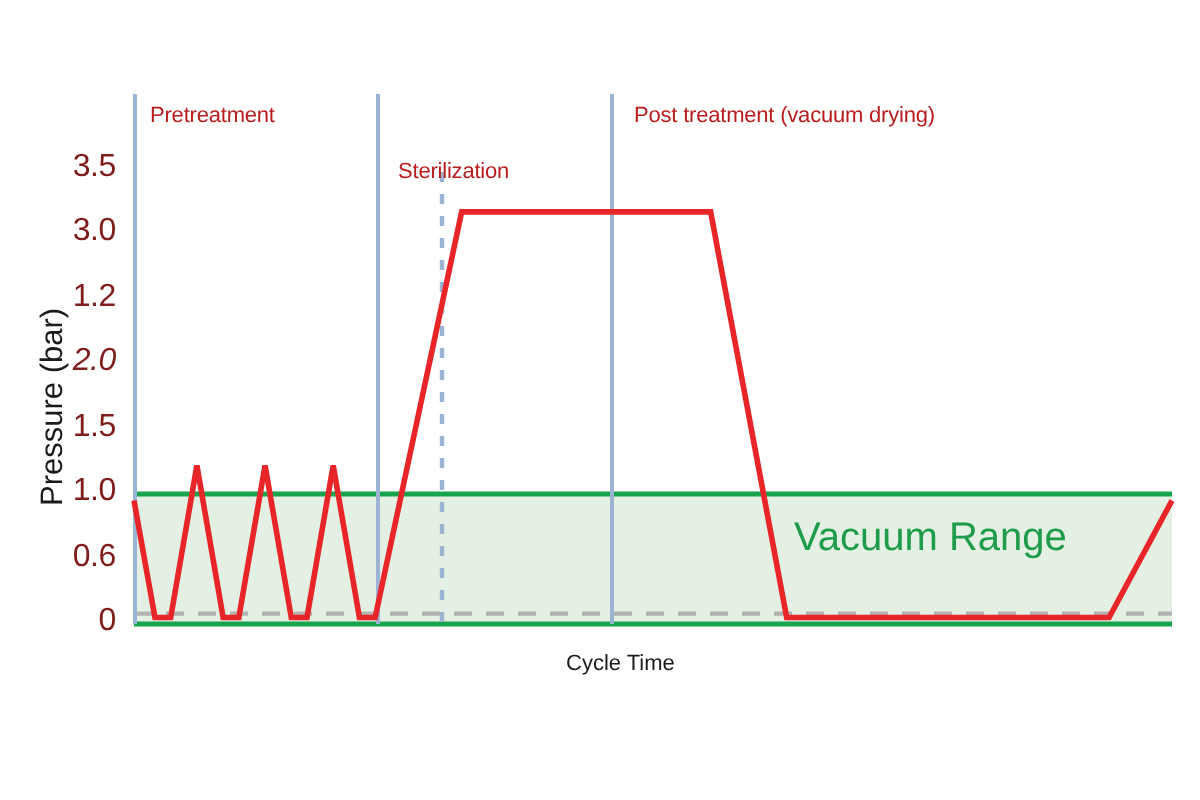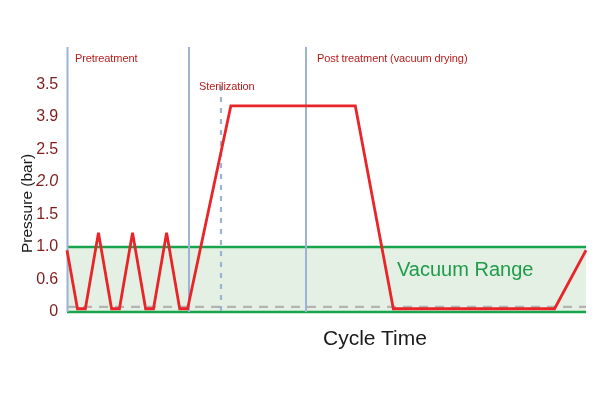--- a/index.html
+++ b/index.html
@@ -40,24 +40,23 @@
     color: #7f1d1d;
     font-size: 16px;
     font-family: "Liberation Sans", sans-serif;
     text-align: right;
     width: 42px;
     letter-spacing: -0.2px;
   }
   .axis-title-x {
     position: absolute;
     color: #1a1a1a;
-    font-size: 21px;
+    font-size: 11px;
     font-family: "Liberation Sans", sans-serif;
     white-space: nowrap;
-    margin-left: 40px;
   }
   .axis-title-y {
     position: absolute;
     color: #1a1a1a;
     font-size: 15.5px;
     font-family: "Liberation Sans", sans-serif;
     white-space: nowrap;
     transform-origin: 0 0;
     transform: rotate(-90deg);
   }
@@ -86,22 +85,22 @@
     <line x1="67.5" y1="47" x2="67.5" y2="312" stroke="#9bb4d4" stroke-width="2"></line>
     <line x1="189" y1="47" x2="189" y2="312" stroke="#9bb4d4" stroke-width="2"></line>
     <line x1="306" y1="47" x2="306" y2="312" stroke="#9bb4d4" stroke-width="2"></line>
 
     <line x1="221" y1="86" x2="221" y2="312" stroke="#9bb4d4" stroke-width="2.2" stroke-dasharray="5 6"></line>
 
     <polyline id="series-0" fill="none" stroke="#e8262a" stroke-width="2.8" stroke-linejoin="miter" stroke-linecap="butt" points="67.00,250.25 77.48,308.75 85.35,308.75 98.45,232.70 111.56,308.75 119.42,308.75 132.53,232.70 145.64,308.75 153.50,308.75 166.61,232.70 179.71,308.75 187.58,308.75 230.83,105.95 355.33,105.95 393.34,308.75 554.55,308.75 586.00,250.25"></polyline>
   </svg>
 
   <div class="ytick" style="left:16px; top:75px;">3.5</div>
-  <div class="ytick" style="left:16px; top:107px;">3.9</div>
-  <div class="ytick" style="left:16px; top:140px;">2.5</div>
+  <div class="ytick" style="left:16px; top:107px;">3.0</div>
+  <div class="ytick" style="left:16px; top:140px;">1.2</div>
   <div class="ytick" style="left:16px; top:172px;font-style:italic;">2.0</div>
   <div class="ytick" style="left:16px; top:205px;">1.5</div>
   <div class="ytick" style="left:16px; top:237px;">1.0</div>
   <div class="ytick" style="left:16px; top:270px;">0.6</div>
   <div class="ytick" style="left:16px; top:302px;">0</div>
 
   <div class="phase-label" style="left:75px; top:52px;">Pretreatment</div>
   <div class="phase-label" style="left:199px; top:52px;margin-top:28px;">Sterilization</div>
   <div class="phase-label" style="left:317px; top:52px;">Post treatment (vacuum drying)</div>
 

